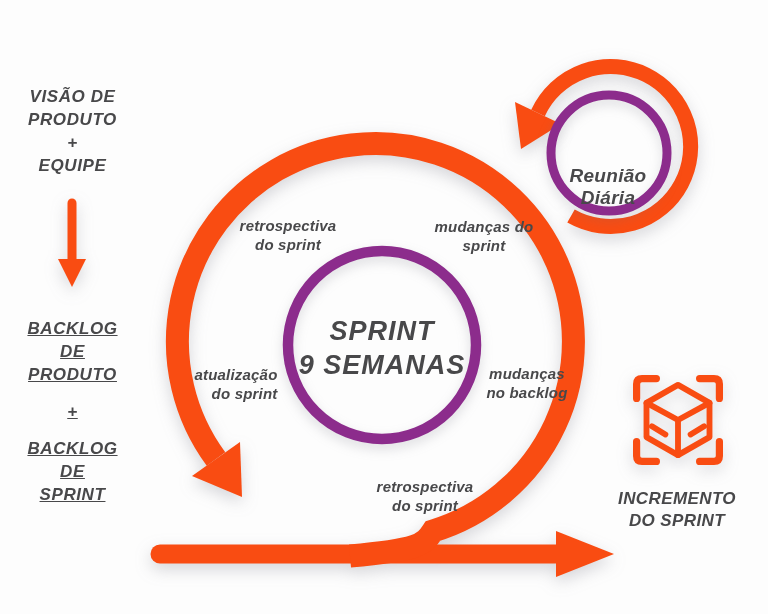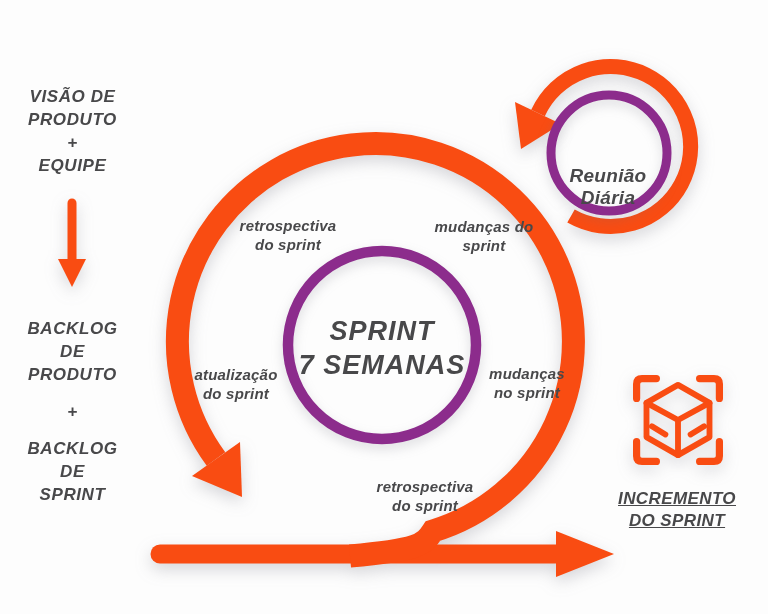--- a/index.html
+++ b/index.html
@@ -33,21 +33,21 @@
   .stage-lbl{font-size:15px;line-height:19px;letter-spacing:.2px;}
   .center-lbl{font-size:27px;line-height:34px;letter-spacing:1px;}
   .daily-lbl{font-size:19px;line-height:22px;letter-spacing:.3px;margin-top:32px;}
   .increment-lbl{font-size:17px;line-height:22px;letter-spacing:.4px;}
 
   .left-col{
     position:absolute;left:0;top:0;width:145px;text-align:center;
     font-style:italic;font-weight:bold;color:var(--ink);
   }
   .left-block{font-size:17px;line-height:23px;letter-spacing:.6px;}
-  #backlog-block{position:absolute;top:310px;width:145px;}
+  #backlog-block{position:absolute;top:310px;width:145px;text-decoration:underline;}
   #vision-block{position:absolute;top:78px;width:145px;}
   .plus-line{margin:14px 0;}
 </style>
 </head>
 <body>
 
 <div class="stage">
 
   <svg class="canvas" width="768" height="614" viewBox="0 0 768 614">
 
@@ -113,41 +113,41 @@
   </div>
 
   <div class="lbl stage-lbl" style="left:288px;top:228px;">
     <div>retrospectiva</div>
     <div>do sprint</div>
   </div>
   <div class="lbl stage-lbl" style="left:484px;top:229px;">
     <div>mudanças do</div>
     <div>sprint</div>
   </div>
-  <div class="lbl stage-lbl" style="left:236px;top:377px;">
+  <div class="lbl stage-lbl" style="left:236px;top:377px;text-align:right;">
     <div>atualização</div>
     <div>do sprint</div>
   </div>
   <div class="lbl stage-lbl" style="left:527px;top:376px;">
     <div>mudanças</div>
-    <div>no sprint</div>
+    <div>no backlog</div>
   </div>
   <div class="lbl stage-lbl" style="left:425px;top:489px;">
     <div>retrospectiva</div>
     <div>do sprint</div>
   </div>
 
   <div class="lbl center-lbl" style="left:382px;top:341px;">
     <div>SPRINT</div>
-    <div>7 SEMANAS</div>
+    <div>9 SEMANAS</div>
   </div>
 
   <div class="lbl daily-lbl" style="left:608px;top:148px;">
     <div>Reunião</div>
     <div>Diária</div>
   </div>
 
-  <div class="lbl increment-lbl" style="left:677px;top:503px;text-decoration:underline;">
+  <div class="lbl increment-lbl" style="left:677px;top:503px;">
     <div>INCREMENTO</div>
     <div>DO SPRINT</div>
   </div>
 
 </div>
 
 </body></html>

